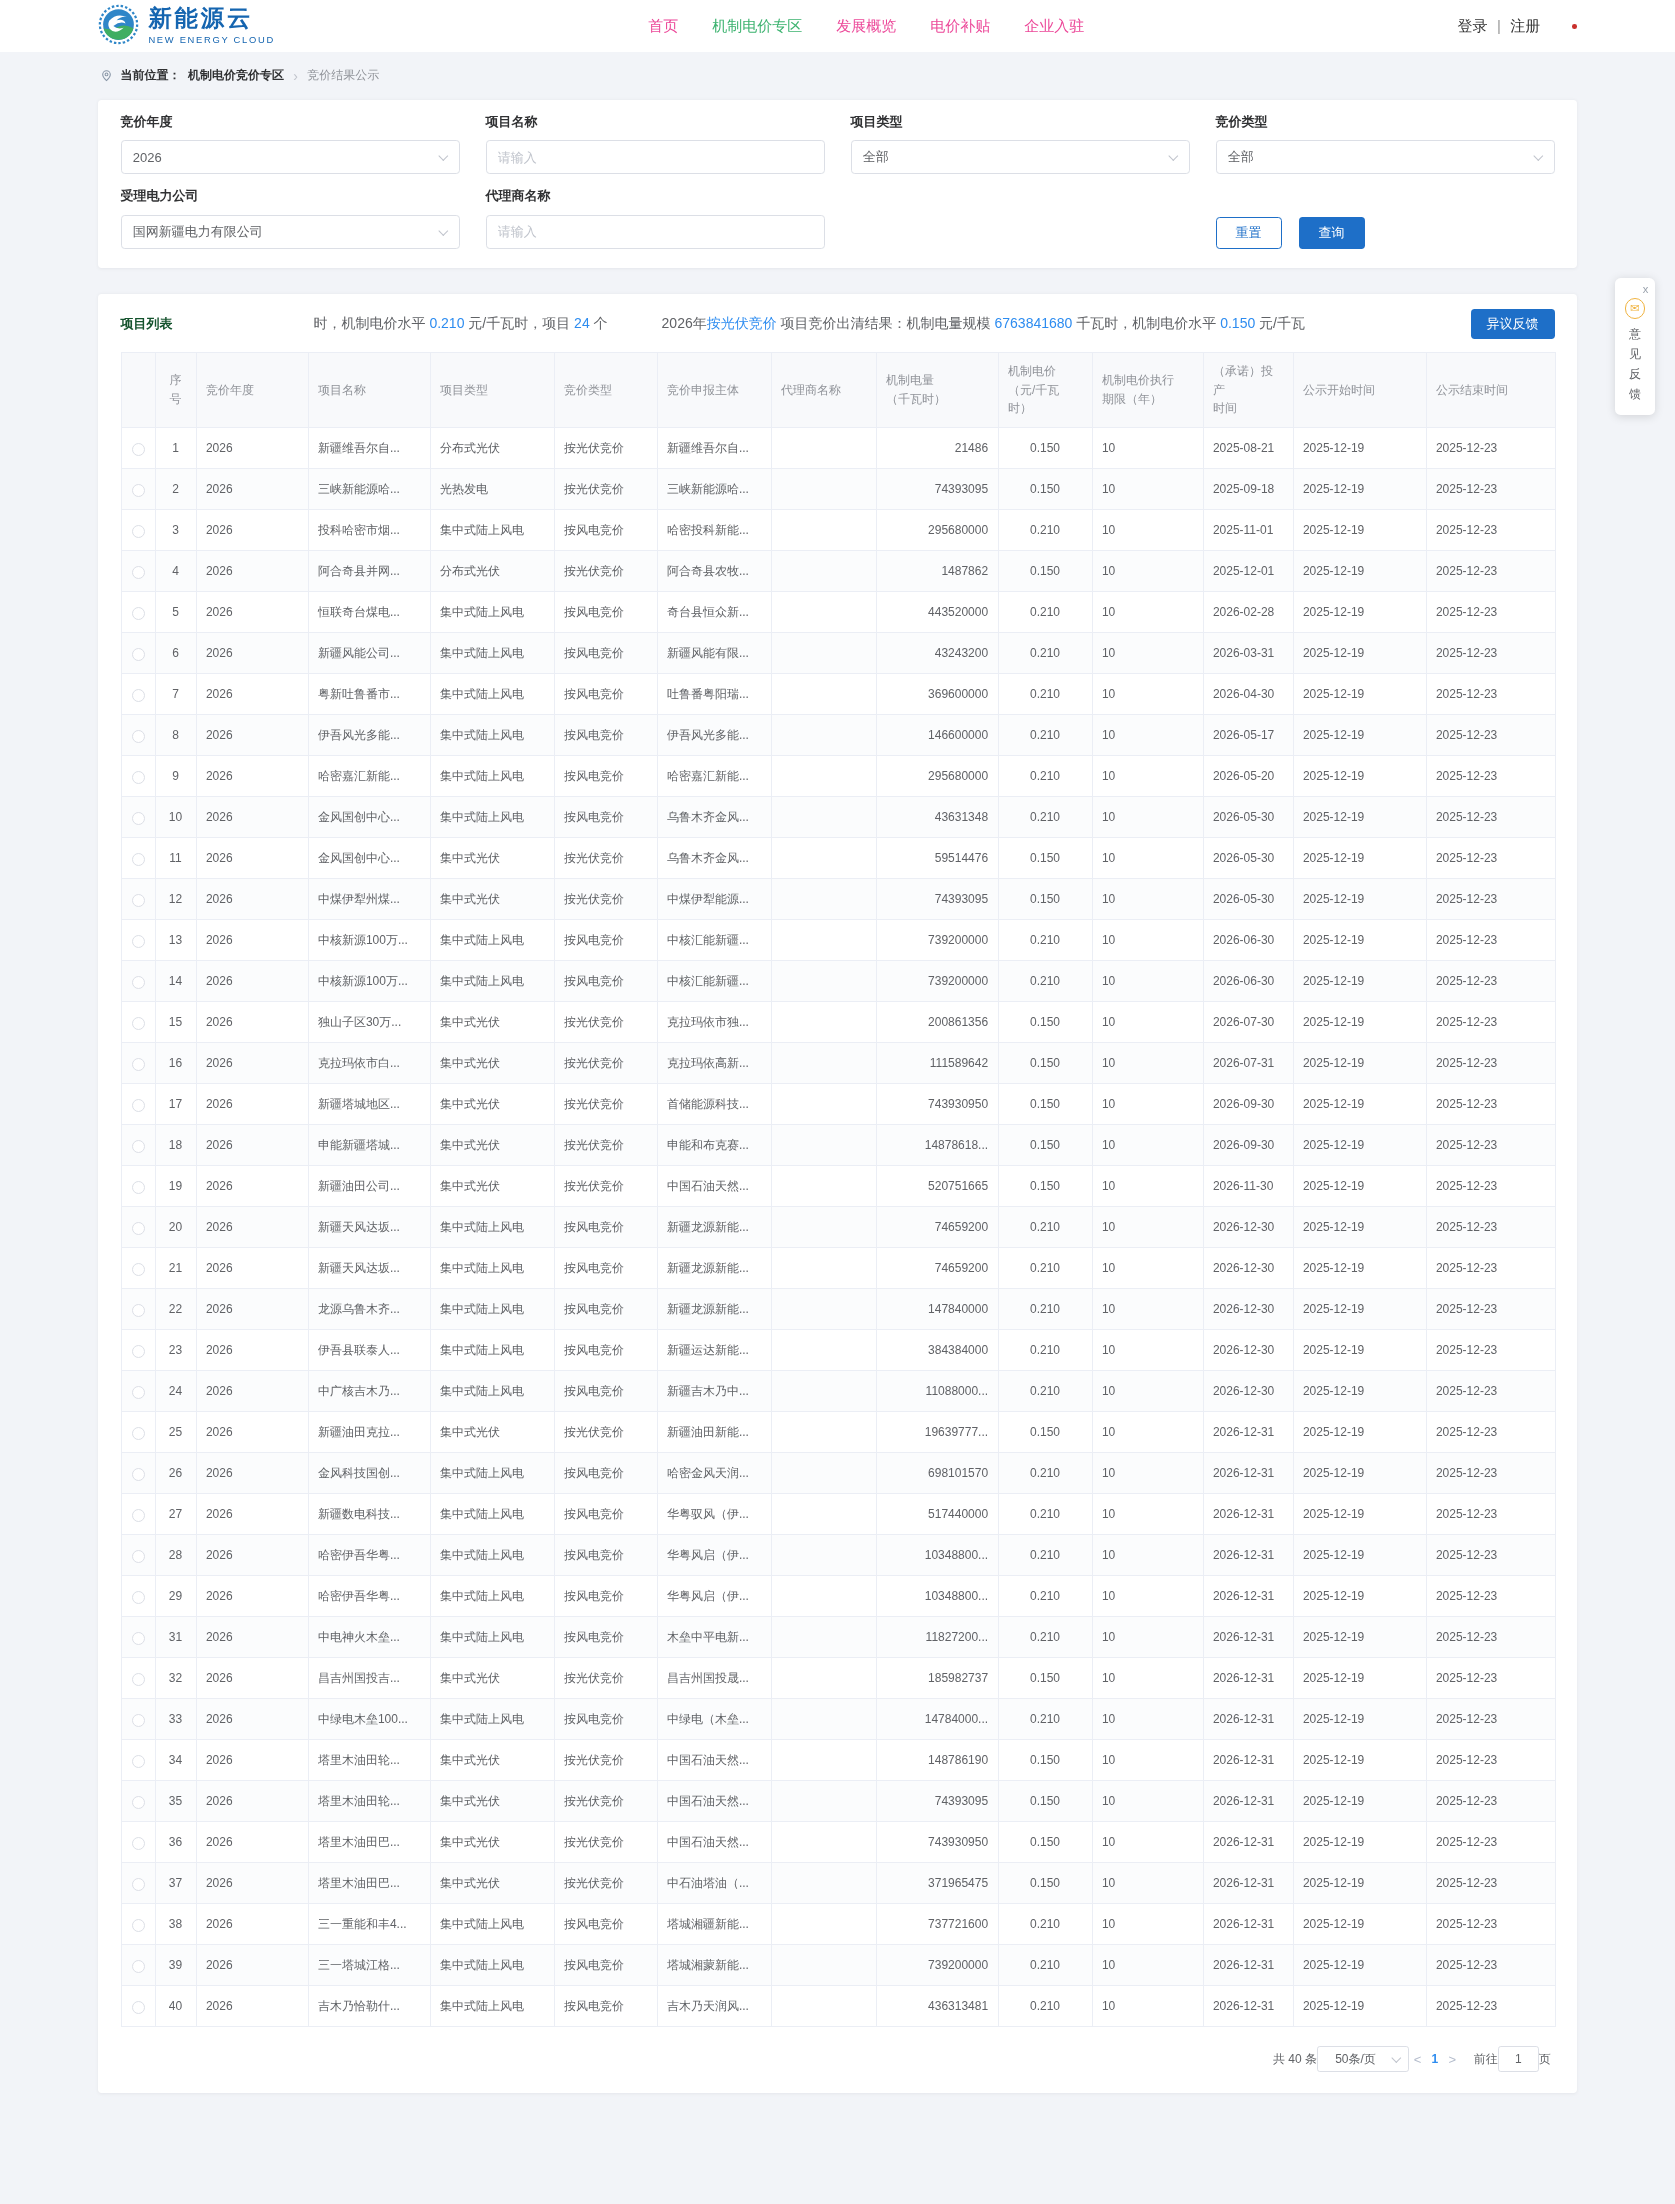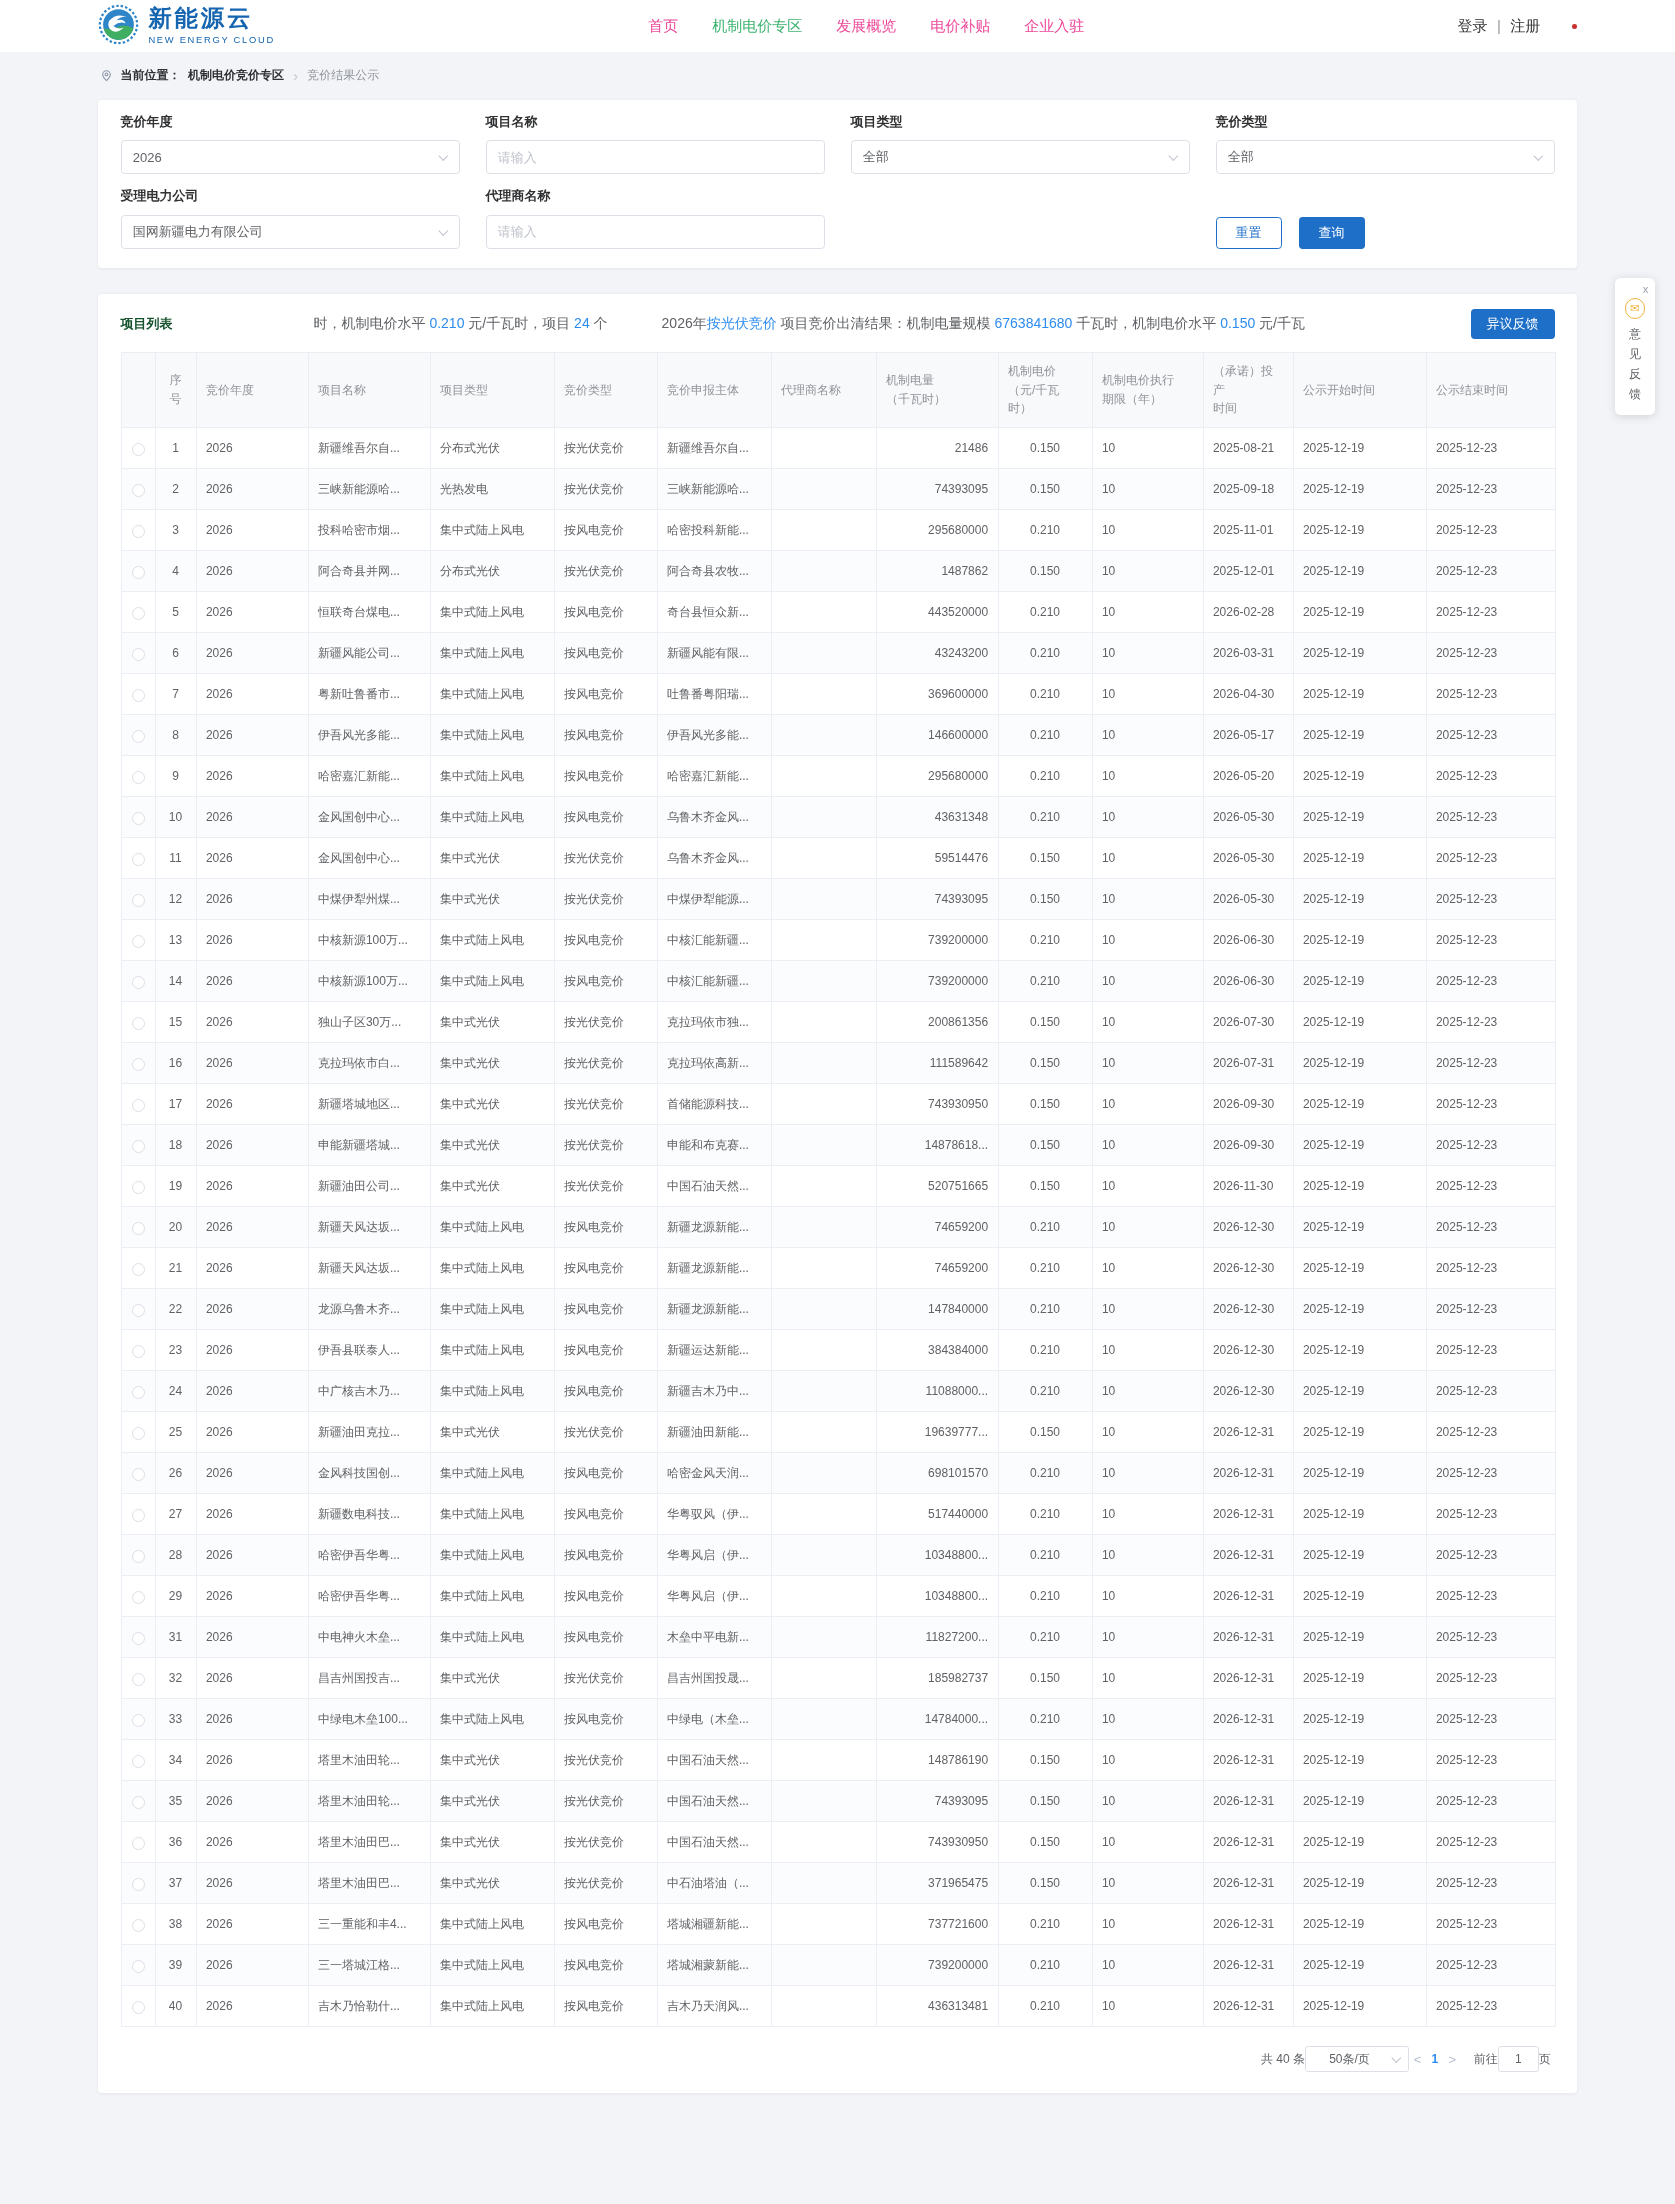--- a/index.html
+++ b/index.html
@@ -64,21 +64,21 @@
   .data-table td { font-size:12px; color:#606266; padding:0 9.4px; height:41px;
                    text-align:left; white-space:nowrap; overflow:hidden; }
   .data-table th.center, .data-table td.center { text-align:center; }
   .data-table td.right { text-align:right; }
   .data-table tbody tr:nth-child(even) td { background:#fbfcfd; }
   .radio-circle { display:inline-block; width:13px; height:13px; border:0.9px solid #dcdfe6;
                   border-radius:50%; background:#fff; vertical-align:middle; cursor:pointer; }
   
   .pagination { display:flex; align-items:center; justify-content:flex-end; 
                 padding:19px 3.7px 5.6px; font-size:12px; color:#606266; }
-  .pg-size { position:relative; width:104px; height:26px; border:0.9px solid #dcdfe6; border-radius:2.8px;
+  .pg-size { position:relative; width:92px; height:26px; border:0.9px solid #dcdfe6; border-radius:2.8px;
              display:flex; align-items:center; justify-content:center; padding-right:15px;
              cursor:pointer; color:#606266; }
   .pg-size .chev { right:8.4px; }
   .pg-arrow { color:#b4bccc; font-size:13px; padding:0 4.7px; cursor:pointer; }
   .pg-page { color:#2d8cf0; font-weight:bold; padding:0 5.6px; cursor:pointer; }
   .pg-goto { margin-left:13px; }
   .pg-goto-input { width:41px; height:26px; border:0.9px solid #dcdfe6; border-radius:2.8px;
                    text-align:center; font-size:12px; color:#606266; outline:none; font-family:inherit; }
   
   .feedback-float { position:absolute; left:1615px; top:278px; width:40px; background:#fff;

